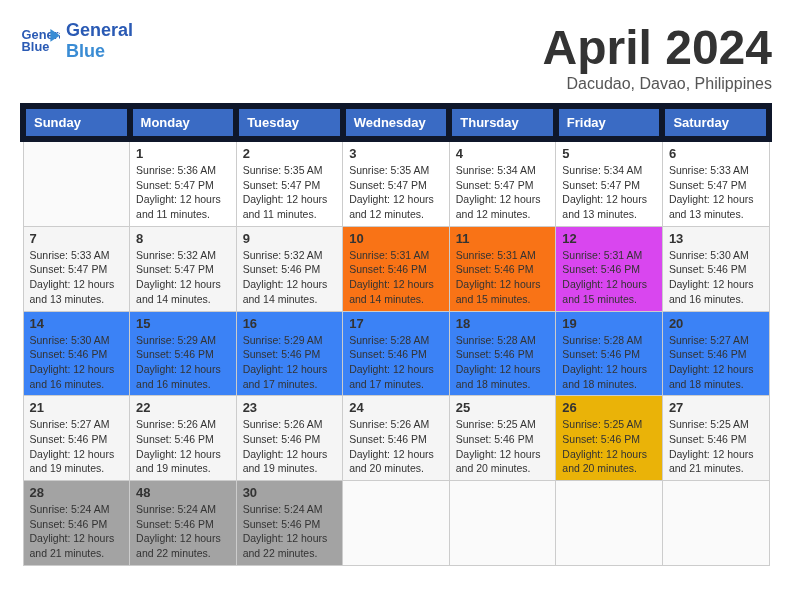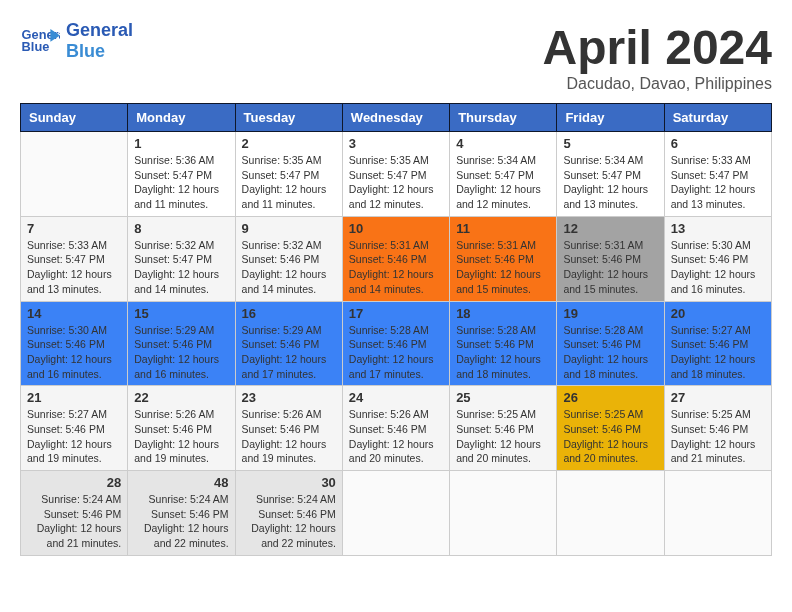--- a/index.html
+++ b/index.html
@@ -41,21 +41,21 @@
       width: 100%;
       border-collapse: collapse;
       border: 1px solid #ccc;
     }
     th {
       background-color: #3a6bc4;
       color: #fff;
       text-align: left;
       padding: 6px 8px;
       font-size: 13px;
-      border: 1px solid #0f172a;
+      border: 6px solid #0f172a;
     }
     td {
       border: 1px solid #ccc;
       vertical-align: top;
       padding: 4px 6px;
       font-size: 11px;
       color: #333;
       width: calc(100% / 7);
       min-height: 80px;
     }
@@ -187,21 +187,21 @@
 Daylight: 12 hours
 and 14 minutes.</div>
         </td>
         <td style="background-color: #f97316;">
           <div class="day-number">11</div>
           <div class="day-info" style="white-space: pre-line;">Sunrise: 5:31 AM
 Sunset: 5:46 PM
 Daylight: 12 hours
 and 15 minutes.</div>
         </td>
-        <td style="background-color: #a3a3a3; margin-top: 28px;">
+        <td style="background-color: #d946ef; margin-top: 28px;">
           <div class="day-number">12</div>
           <div class="day-info" style="white-space: pre-line;">Sunrise: 5:31 AM
 Sunset: 5:46 PM
 Daylight: 12 hours
 and 15 minutes.</div>
         </td>
         <td style="background-color: rgb(245, 245, 245);">
           <div class="day-number">13</div>
           <div class="day-info" style="white-space: pre-line;">Sunrise: 5:30 AM
 Sunset: 5:46 PM
@@ -304,21 +304,21 @@
 and 20 minutes.</div>
         </td>
         <td style="background-color: rgb(245, 245, 245);">
           <div class="day-number">27</div>
           <div class="day-info" style="white-space: pre-line;">Sunrise: 5:25 AM
 Sunset: 5:46 PM
 Daylight: 12 hours
 and 21 minutes.</div>
         </td>
       </tr>
-      <tr style="background-color: #e5e5e5; text-align: right;">
+      <tr style="background-color: #a3a3a3;">
         <td>
           <div class="day-number">28</div>
           <div class="day-info" style="white-space: pre-line;">Sunrise: 5:24 AM
 Sunset: 5:46 PM
 Daylight: 12 hours
 and 21 minutes.</div>
         </td>
         <td>
           <div class="day-number">48</div>
           <div class="day-info" style="white-space: pre-line;">Sunrise: 5:24 AM

